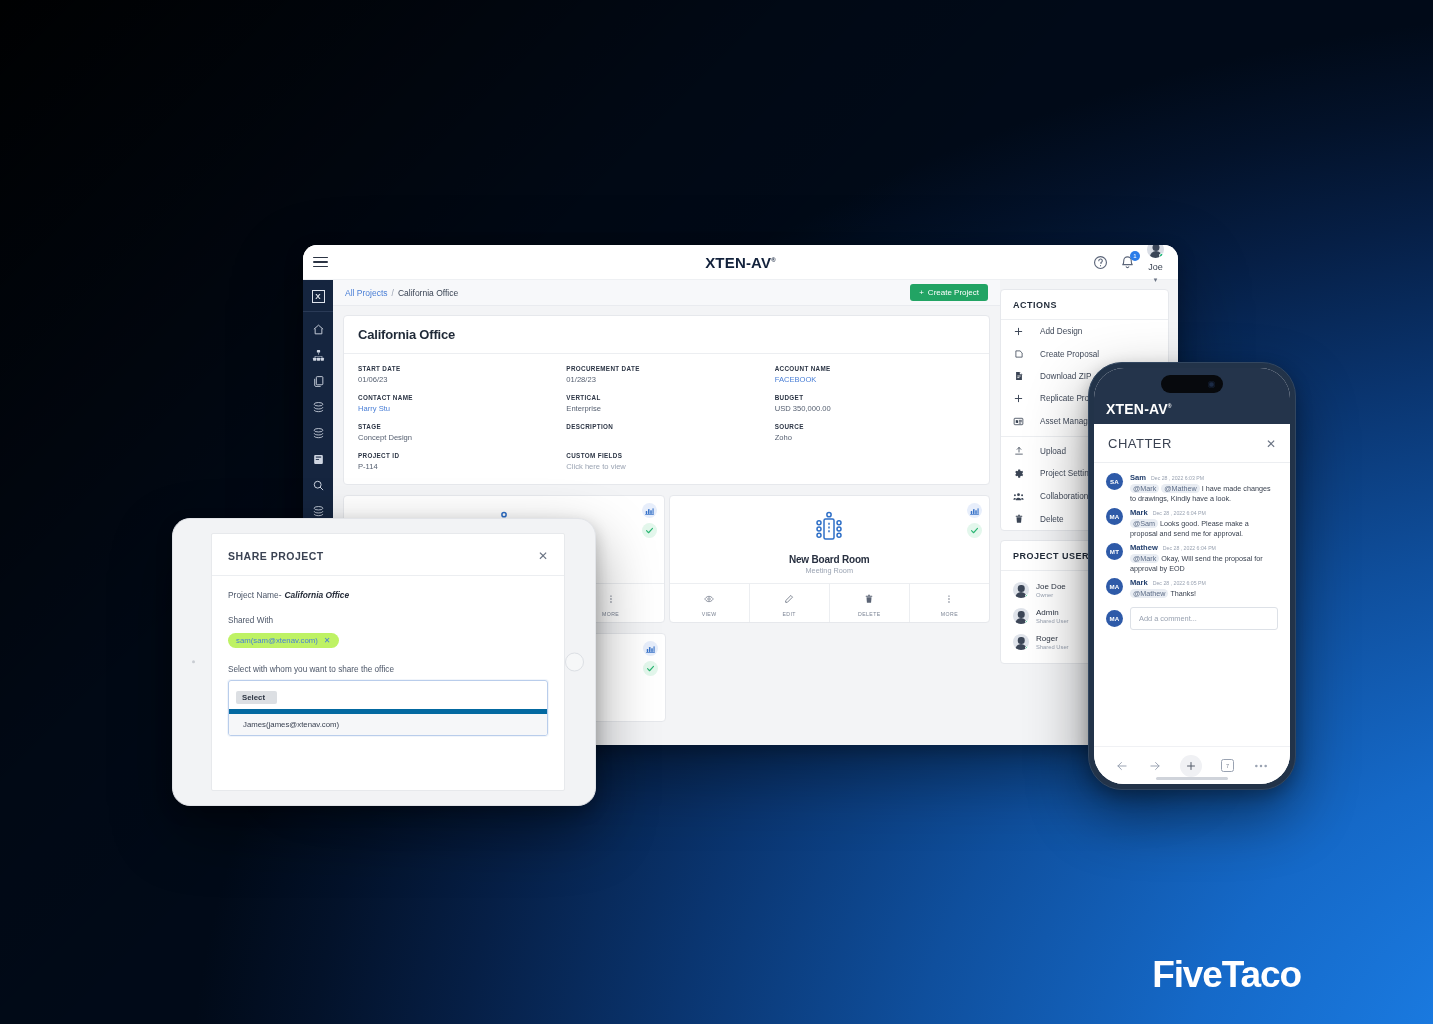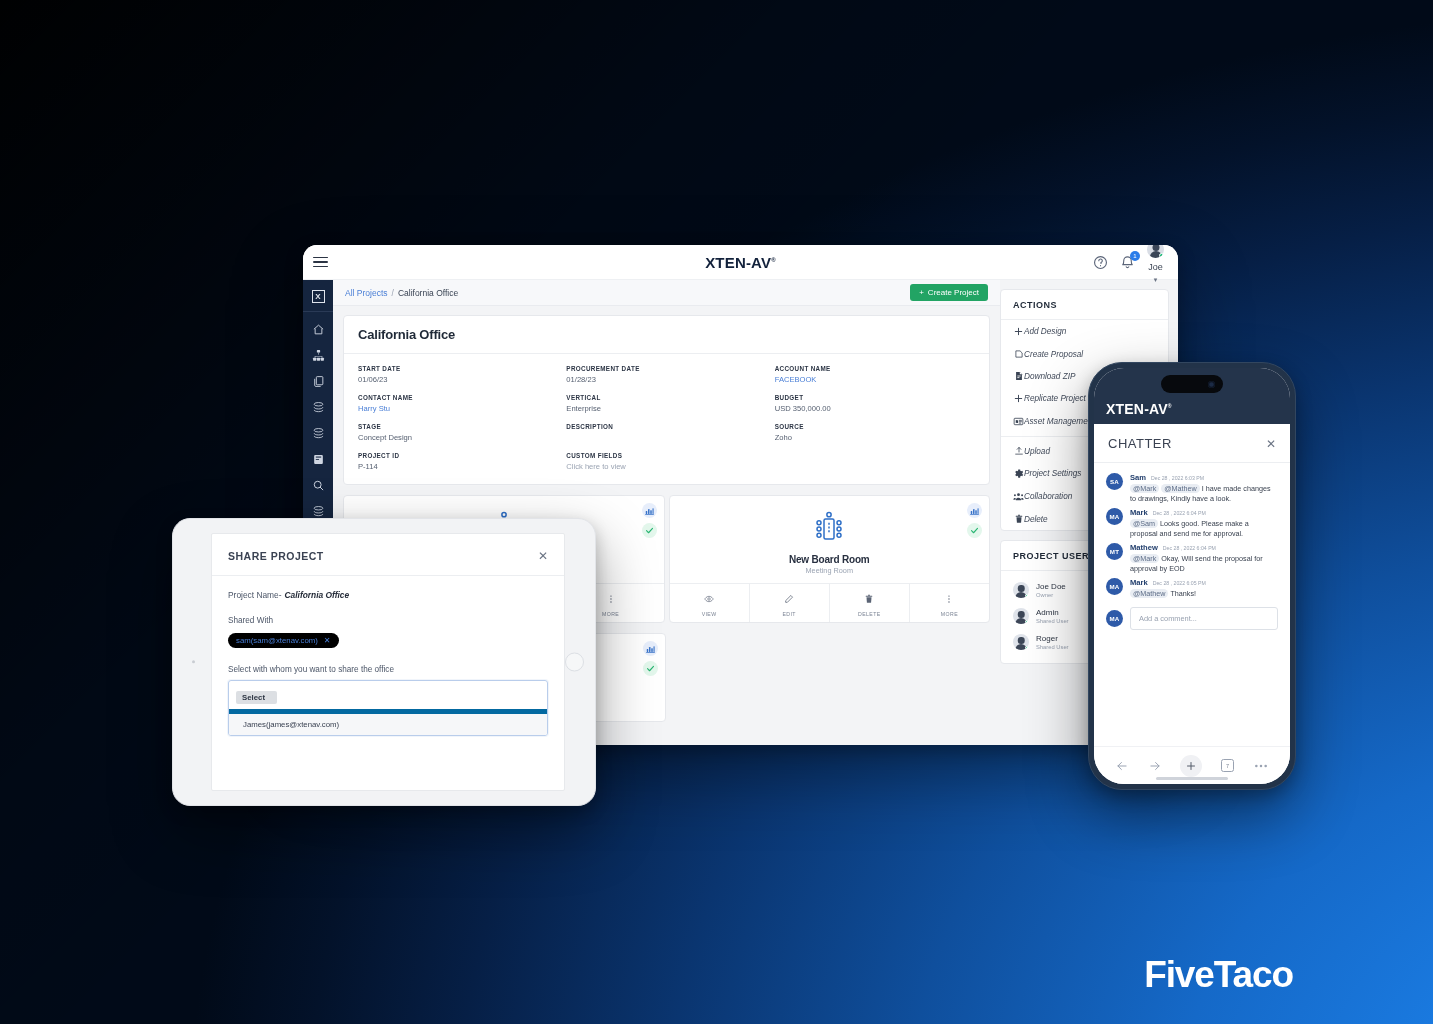--- a/index.html
+++ b/index.html
@@ -15,21 +15,21 @@
       radial-gradient(ellipse 1500px 1100px at 118% 108%, #2a8cf0 0%, #1a7ae0 18%, #1569c8 34%, #0f4f9d 52%, #0a3570 68%, #061f46 82%, #03122a 92%, #010a18 100%);
   }
   #stage:after{
     content:"";position:absolute;inset:0;
     background: linear-gradient(135deg, rgba(0,0,0,0.92) 0%, rgba(0,0,0,0.55) 16%, rgba(0,0,0,0.14) 32%, rgba(0,0,0,0) 46%);
     pointer-events:none;
   }
 
   
   .watermark{
-    position:absolute; right:140px; bottom:28px;
+    position:absolute; right:132px; bottom:28px;
     color:#fff; font-size:37px; font-weight:bold; letter-spacing:-1.1px;
     font-family:"Liberation Sans",sans-serif; z-index:60;margin-left:48px;
   }
 
   
   .desktop{
     position:absolute; left:303px; top:245px; width:875px; height:500px;
     background:#fff; border-radius:14px;
     box-shadow: 0 28px 70px rgba(0,0,0,0.42), 0 6px 18px rgba(0,0,0,0.25);
     overflow:hidden; z-index:10;
@@ -132,22 +132,22 @@
   }
   .fbtn:last-child{ border-right:none;}
   .fbtn .lb{ font-size:5.2px; letter-spacing:0.4px; margin-top:3px; color:#7b8494;}
 
   .d-right{
     width:178px; flex:0 0 178px; background:#f3f4f6; padding:9px 9px 0 0;
     display:flex; flex-direction:column; gap:9px;
   }
   .sec-title{ font-size:9px; font-weight:bold; letter-spacing:0.5px; color:#1f2937; padding:10px 12px 9px; border-bottom:1px solid #eceef1;}
   .act-item{
-    display:flex; align-items:center; gap:0; padding:6px 12px;
-    font-size:8.2px; color:#414a5a; cursor:pointer;font-style:italic;
+    display:flex; align-items:center; gap:16px; padding:6px 12px;
+    font-size:8.2px; color:#414a5a; cursor:pointer;
   }
   .act-item .ai{ width:11px; display:flex; justify-content:center; color:#3a4454;}
   .act-div{ height:1px; background:#eceef1; margin:3px 0;}
   .usr-item{ display:flex; align-items:center; gap:7px; padding:5px 12px;}
   .usr-av{ width:16px;height:16px;border-radius:50%;background:#dfe3ea;position:relative;overflow:hidden;flex:0 0 16px;}
   .usr-av:before{content:"";position:absolute;left:50%;top:3px;width:6.5px;height:6.5px;border-radius:50%;background:#3c4657;transform:translateX(-50%);}
   .usr-av:after{content:"";position:absolute;left:50%;bottom:-1px;width:11px;height:7.5px;border-radius:6px 6px 0 0;background:#3c4657;transform:translateX(-50%);}
   .usr-av .online{position:absolute;right:0;bottom:0;width:4.5px;height:4.5px;border-radius:50%;background:#18c07a;border:1px solid #fff;z-index:3;}
   .usr-n{ font-size:8px; color:#2c3442; font-weight:500;}
   .usr-r{ font-size:5.8px; color:#98a1b0; margin-top:1px;}
@@ -175,21 +175,21 @@
   }
   .share-title{ font-size:10.5px;font-weight:bold;letter-spacing:0.5px;color:#3a4252;}
   .share-x{ margin-left:auto; font-size:12px; color:#6b7484; cursor:pointer; line-height:1;}
   .share-body{ padding:14px 16px 12px;}
   .pname{ font-size:8.4px; color:#4a5costs; }
   .pname{ font-size:8.4px; color:#4c5668;}
   .pname b{ font-style:italic; font-weight:bold; color:#242b38; margin-left:3px;}
   .sw-lab{ font-size:8.2px; color:#4c5668; margin-top:16px;}
   .chip{
     display:inline-flex;align-items:center;gap:6px; margin-top:8px;
-    background:#000000; color:#4a7fd6; font-size:7.8px; border-radius:10px; padding:3px 8px;
+    background:#bef264; color:#4a7fd6; font-size:7.8px; border-radius:10px; padding:3px 8px;
   }
   .chip .cx{ color:#4a7fd6; font-size:8px; cursor:pointer;}
   .sel-lab{ font-size:8.2px; color:#4c5668; margin-top:17px;}
   .sel-box{
     margin-top:6px; border:1px solid #b9cdeb; border-radius:3px; overflow:hidden;
     box-shadow:0 0 0 1px rgba(120,160,220,0.10);
   }
   .sel-head{ padding:5px 7px; }
   .sel-pill{ display:inline-block; background:#dcdfe3; color:#2c3442; font-size:7.8px; font-weight:bold; padding:2px 12px 2px 6px; border-radius:2px;}
   .sel-opt{ padding:6px 7px 6px 14px; font-size:7.8px; color:#3a4252; cursor:pointer; border-top:5px solid #0369a1;}

